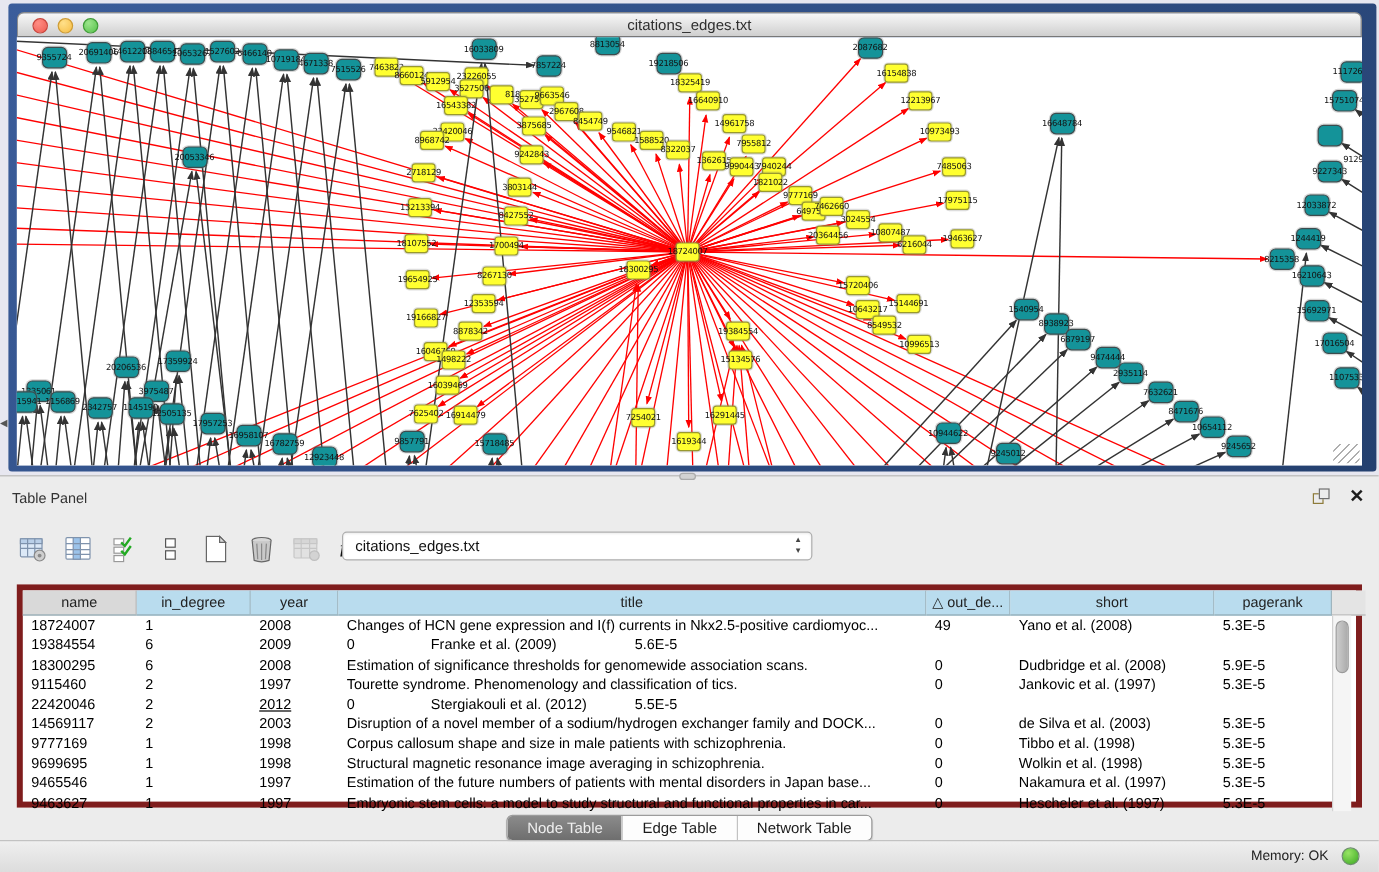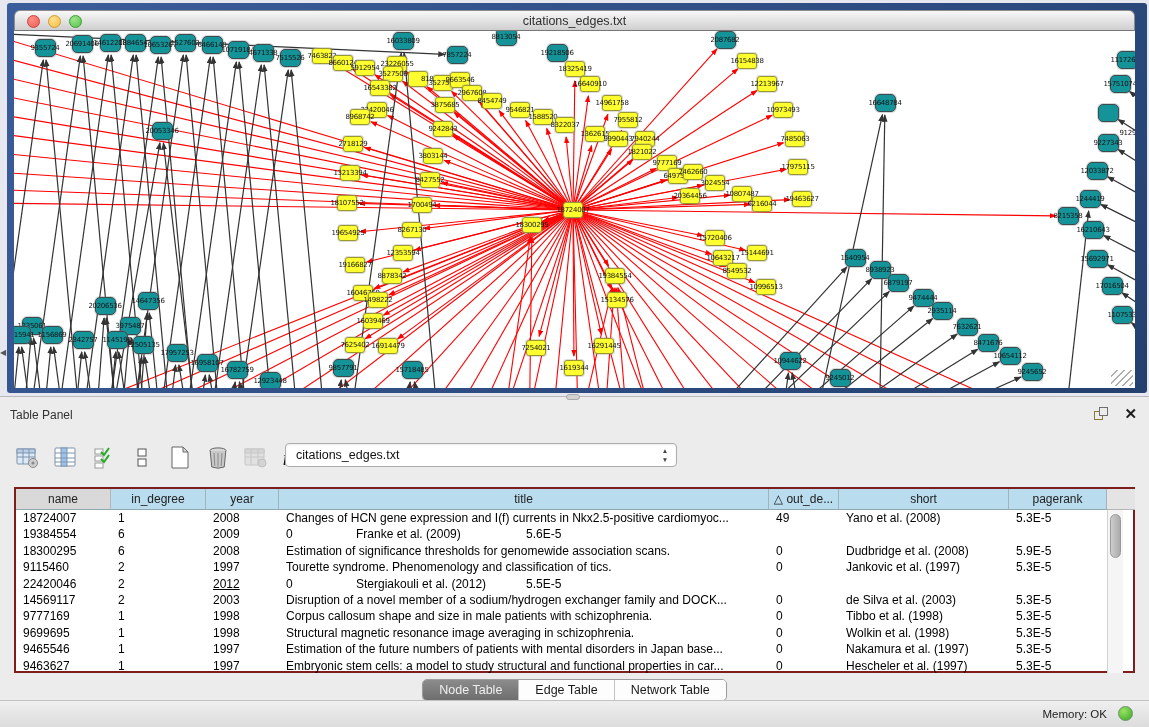--- a/index.html
+++ b/index.html
@@ -31,21 +31,21 @@
   .float-icon .sq2 { position:absolute; left:5px; top:0px; width:9px; height:9px; border:1.5px solid #6f6f6f; background:#ececec; }
   .close-icon { position:absolute; right:12px; top:8px; font-size:15px; font-weight:bold; color:#1d1d1d; line-height:18px; }
   .splitter-knob { position:absolute; left:566px; top:-3px; width:14px; height:6px; background:#d2d2d2; border:1px solid #aaa; border-radius:3px; }
   .toolbar { position:absolute; left:14px; top:44px; height:34px; display:flex; align-items:center; gap:10px; }
   .tbtn { width:28px; height:28px; display:flex; align-items:center; justify-content:center; }
   .fx { font-family:"Liberation Serif", serif; font-style:italic; font-weight:bold; font-size:14px; color:#111; }
   .combo { position:absolute; left:285px; top:46px; width:392px; height:24px; background:#fff; border:1px solid #adadad; border-radius:4px; box-shadow:inset 0 1px 2px rgba(0,0,0,.08); }
   .combo-text { position:absolute; left:10px; top:4px; font-size:12.5px; color:#111; }
   .combo-arrows { position:absolute; right:6px; top:2px; width:10px; height:20px; color:#444; font-size:6.5px; line-height:9px; text-align:center; }
   
-  .dtable { position:absolute; left:14px; top:90px; width:1121px; height:186px; background:#fff; border:2px solid #7f1d1d; }
+  .dtable { position:absolute; left:14px; top:90px; width:1121px; height:186px; background:#fff; border:5px solid #7f1d1d; }
   .thead { position:absolute; left:0; top:0; height:21px; display:flex; }
   .th { height:21px; border-right:1px solid #9fb4bd; border-bottom:1px solid #8fa8b2; background:#b9dcee; font-size:12px; color:#222; text-align:center; line-height:20px; overflow:hidden; white-space:nowrap; }
   .th.gray { background:#d9d9d9; border-right:1px solid #b5b5b5; }
   .thcorner { position:absolute; top:0; height:21px; background:#e4e4e4; border-bottom:1px solid #b5b5b5; }
   .tbody { position:absolute; left:0; top:21px; }
   .tr { display:flex; height:16.4px; }
   .td { font-size:12px; color:#000; line-height:16.4px; white-space:nowrap; overflow:hidden; padding-left:7px; }
   .vscroll { position:absolute; top:21px; width:16px; background:#f5f5f5; border-left:1px solid #d2d2d2; }
   .vthumb { position:absolute; left:2px; top:4px; width:11px; height:44px; border-radius:6px; background:linear-gradient(90deg,#cdcdcd,#ababab); border:1px solid #9a9a9a; }
   
@@ -492,21 +492,21 @@
         <div class="gl" style="left: -14px; top: 290.5px;">1335061</div>
         <div class="gn t" style="left: -4.5px; top: 295px;"></div>
         <div class="gl" style="left: -26px; top: 299.5px;">3915941</div>
         <div class="gn t" style="left: 27.5px; top: 295px;"></div>
         <div class="gl" style="left: 6px; top: 299.5px;">1156869</div>
         <div class="gn t" style="left: 58.5px; top: 300px;"></div>
         <div class="gl" style="left: 37px; top: 304.5px;">2342757</div>
         <div class="gn t" style="left: 80.5px; top: 266px;"></div>
         <div class="gl" style="left: 59px; top: 270.5px;">20206536</div>
         <div class="gn t" style="left: 123.5px; top: 261px;"></div>
-        <div class="gl" style="left: 102px; top: 265.5px;">14647356</div>
+        <div class="gl" style="left: 102px; top: 265.5px;">17359924</div>
         <div class="gn t" style="left: 105.5px; top: 286px;"></div>
         <div class="gl" style="left: 84px; top: 290.5px;">3975487</div>
         <div class="gn t" style="left: 92.5px; top: 300px;"></div>
         <div class="gl" style="left: 71px; top: 304.5px;">1145190</div>
         <div class="gn t" style="left: 118.5px; top: 305px;"></div>
         <div class="gl" style="left: 97px; top: 309.5px;">12505135</div>
         <div class="gn t" style="left: 152.5px; top: 313px;"></div>
         <div class="gl" style="left: 131px; top: 317.5px;">17957253</div>
         <div class="gn t" style="left: 182.5px; top: 323px;"></div>
         <div class="gl" style="left: 161px; top: 327.5px;">16958107</div>

